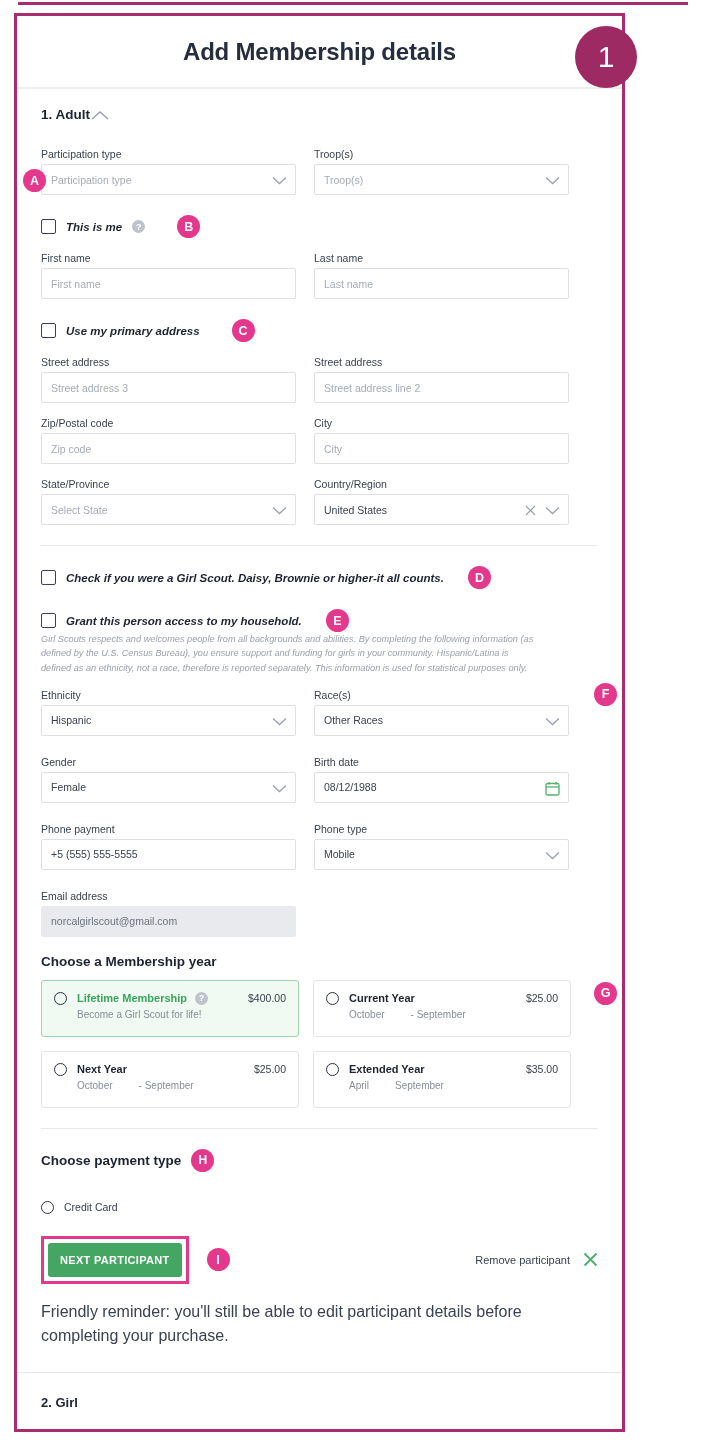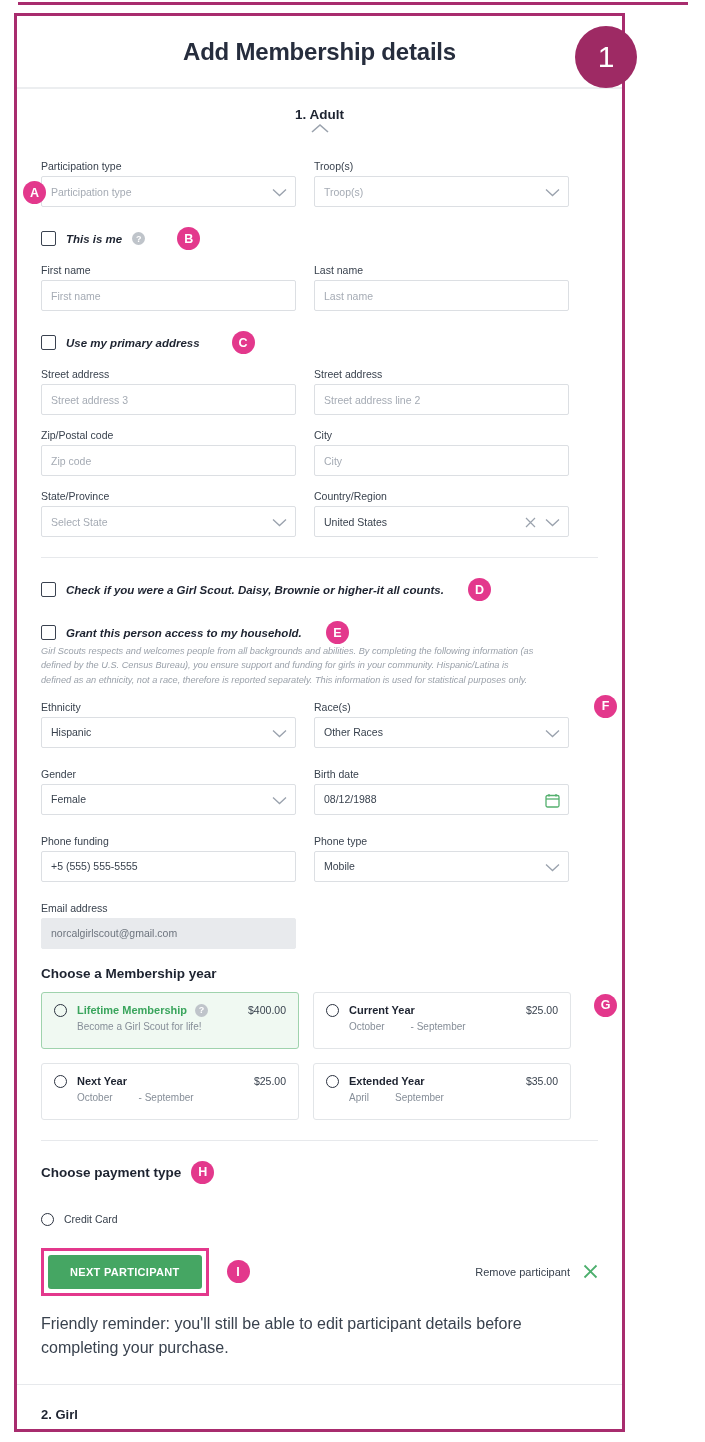--- a/index.html
+++ b/index.html
@@ -31,21 +31,20 @@
     position:absolute; right:-15px; top:10px;
     width:62px; height:62px; border-radius:50%;
     background:#9e2a64; color:#fff;
     display:flex; align-items:center; justify-content:center;
     font-size:30px; line-height:1;
   }
   
   .acc-head{
     display:flex; align-items:center; 
     padding:18px 24px 12px 24px;
-    flex-direction:column;
   }
   .acc-head .t{ font-size:13.5px; font-weight:bold; color:#1d2330; }
   .chev{ color:#9aa2ad; }
   
   .body{ padding:0 24px 0 24px; }
   .row{ display:flex; gap:18px; margin-top:14px; }
   .col{ width:255px; }
   .lbl{ font-size:10.5px; color:#39424e; margin-bottom:4px; display:block; }
   .ctl{
     position:relative; height:31px; border:1px solid #dcdfe3; background:#fff;
@@ -96,21 +95,21 @@
   .card .sub{ font-size:10px; color:#868e98; margin-left:23px; margin-top:4px;
     display:flex; gap:26px; }
   
   .payrow{ display:flex; align-items:flex-start; gap:10px; margin-top:29px; }
   .payrow .lblt{ font-size:10.5px; color:#39424e; }
   
   .btnwrap{ display:flex; align-items:center; margin-top:22px; }
   .btn-outline{ border:3px solid #e3388c; padding:4px; display:inline-block; }
   .btn{
     background:#45a663; color:#fff; font-size:11px; font-weight:bold;
-    letter-spacing:.3px; padding:11px 22px; border:none; border-radius:3px;
+    letter-spacing:.3px; padding:11px 12px; border:none; border-radius:3px;
     cursor:pointer; font-family:"Liberation Sans", sans-serif;
   }
   .remove{ margin-left:auto; display:flex; align-items:center; gap:13px;
     font-size:11px; color:#39424e; }
   .note{ font-size:16px; line-height:1.5; color:#39424e; margin-top:16px; }
   .footrow{ border-top:1px solid #e7e9ec; margin-top:24px; padding:20px 24px 0 24px; }
   .footrow .t{ font-size:13px; font-weight:bold; color:#1d2330; }
 </style>
 </head>
 <body>
@@ -329,21 +328,21 @@
               <path d="M1 6 H14" stroke="#54b06e" stroke-width="1.3"></path>
               <path d="M4 1 V3.5 M11 1 V3.5" stroke="#54b06e" stroke-width="1.3"></path>
             </svg>
           </span>
         </div>
       </div>
     </div>
 
     <div class="row" style="margin-top:20px;">
       <div class="col">
-        <span class="lbl">Phone funding</span>
+        <span class="lbl">Phone payment</span>
         <div class="ctl">
           <span>+5 (555) 555-5555</span>
         </div>
       </div>
       <div class="col">
         <span class="lbl">Phone type</span>
         <div class="ctl">
           <span>Mobile</span>
           <span class="right">
             <svg class="ico" width="15" height="9" viewBox="0 0 15 9">

